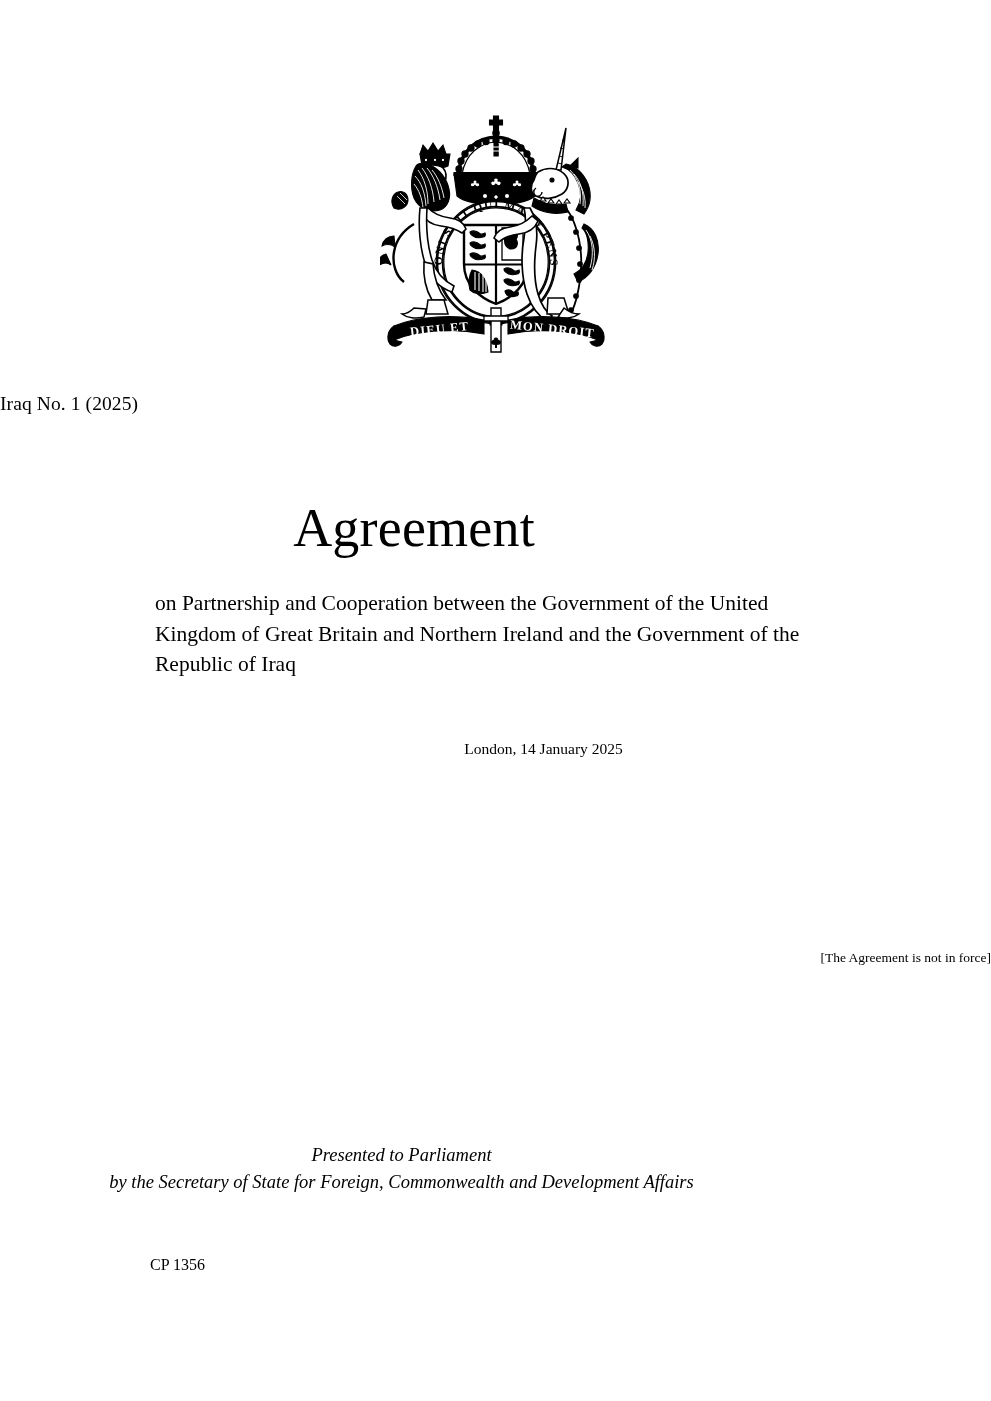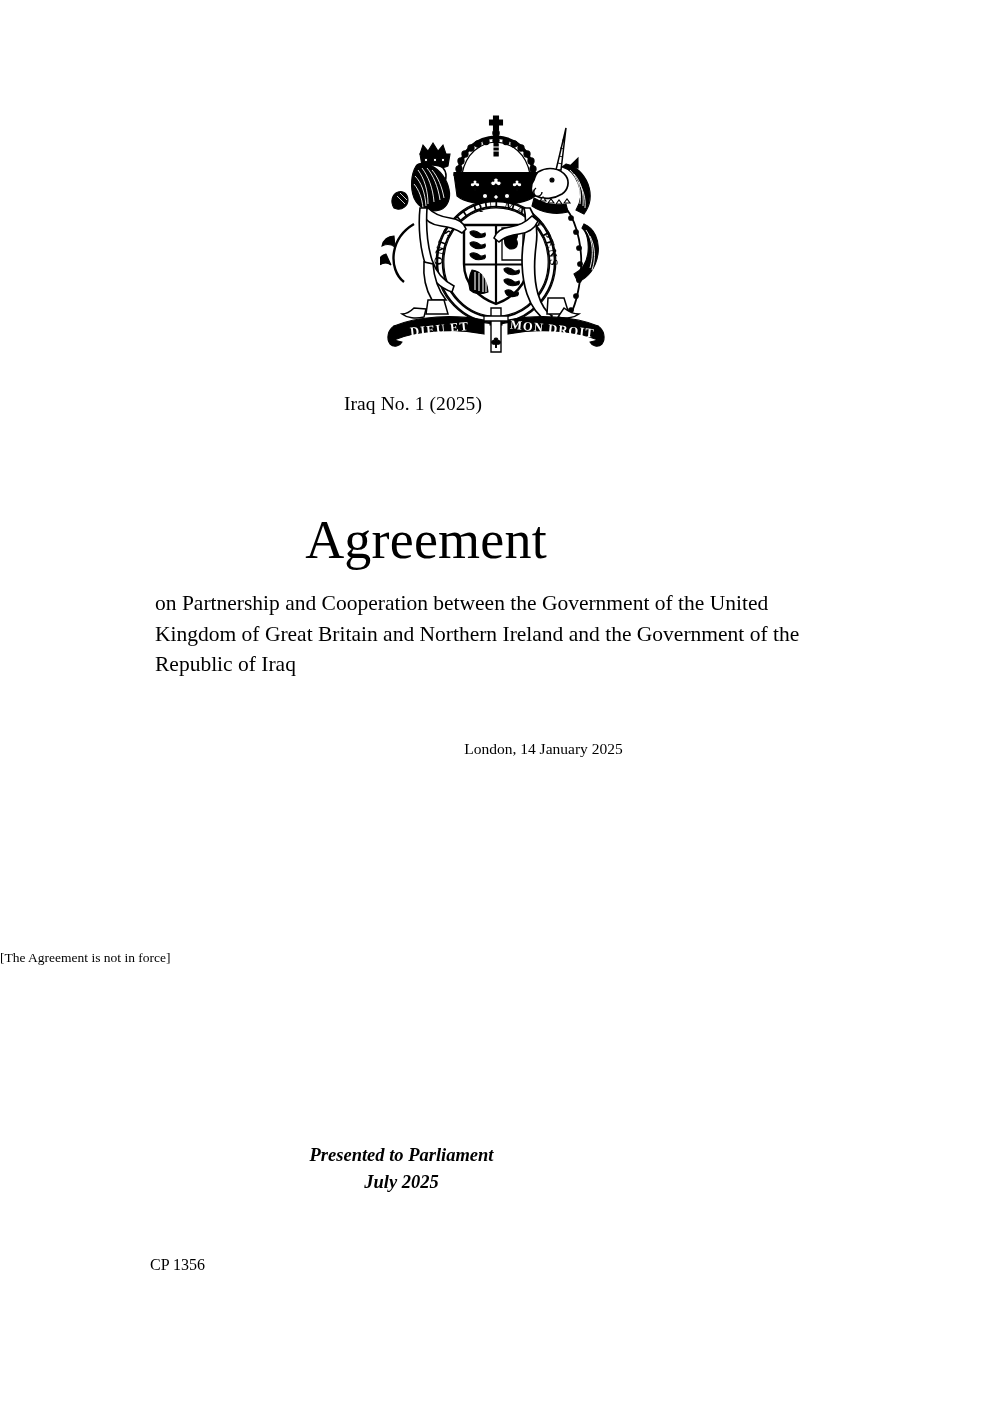--- a/index.html
+++ b/index.html
@@ -33,35 +33,35 @@
     height: 250px;
     display: block;
   }
 
   
   .series-line {
     position: absolute;
     top: 392px;
     left: 0;
     width: 826px;
-    text-align: center;
+    text-align: left;
     font-size: 19.5px;
     line-height: 1.25;
     letter-spacing: 0.1px;
   }
   .doc-title {
     position: absolute;
     top: 496px;
     left: 0;
     width: 820px;
     text-align: center;
     font-size: 54px;
     line-height: 1.05;
     font-weight: normal;
-    margin: 16px;
+    margin: 4px;
     letter-spacing: 0.2px;
   }
   .doc-subtitle {
     position: absolute;
     top: 588px;
     left: 155px;
     width: 681px;
     font-size: 21.5px;
     line-height: 1.42;
   }
@@ -73,34 +73,33 @@
     text-align: center;
     font-size: 15.5px;
     line-height: 1.3;
     padding-left: 48px;
   }
   .force-note {
     position: absolute;
     top: 949px;
     left: 0;
     width: 991px;
-    text-align: left;
+    text-align: right;
     font-size: 13.5px;
     line-height: 1.3;
   }
   .presentation {
     position: absolute;
     top: 1142px;
     left: 0;
     width: 803px;
     text-align: center;
     font-style: italic;
     font-size: 18.5px;
     line-height: 1.45;
-    font-weight: bold;
   }
   .presentation span {
     display: block;
   }
   .cp-number {
     position: absolute;
     top: 1255px;
     left: 150px;
     font-size: 16px;
     line-height: 1.3;
@@ -334,18 +333,18 @@
   <h1 class="doc-title">Agreement</h1>
 
   <div class="doc-subtitle">on Partnership and Cooperation between the Government of the United Kingdom of Great Britain and Northern Ireland and the Government of the Republic of Iraq</div>
 
   <div class="place-date">London, 14 January 2025</div>
 
   <div class="force-note">[The Agreement is not in force]</div>
 
   <div class="presentation">
     <span>Presented to Parliament</span>
-    <span>July 2025</span>
+    <span>by the Secretary of State for Foreign, Commonwealth and Development Affairs</span>
   </div>
 
   <div class="cp-number">CP 1356</div>
 
 </div>
 
 </body></html>

